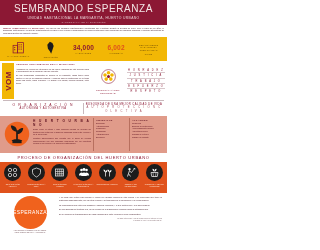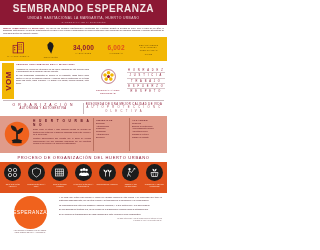--- a/index.html
+++ b/index.html
@@ -15,21 +15,21 @@
   
   .header {
     background:#8c1834;
     color:#ffffff;
     padding:3px 4px 2px 4px;
     text-align:center;
   }
   .title {
     font-size:10px;
     letter-spacing:.6px;
-    font-weight:700;
+    font-weight:400;
     line-height:11px;
     color:#f3e6e6;
   }
   .subtitle {
     font-size:3.4px;
     letter-spacing:.35px;
     margin-top:1.5px;
     color:#e8cfd4;
   }
   .subsubtitle {

